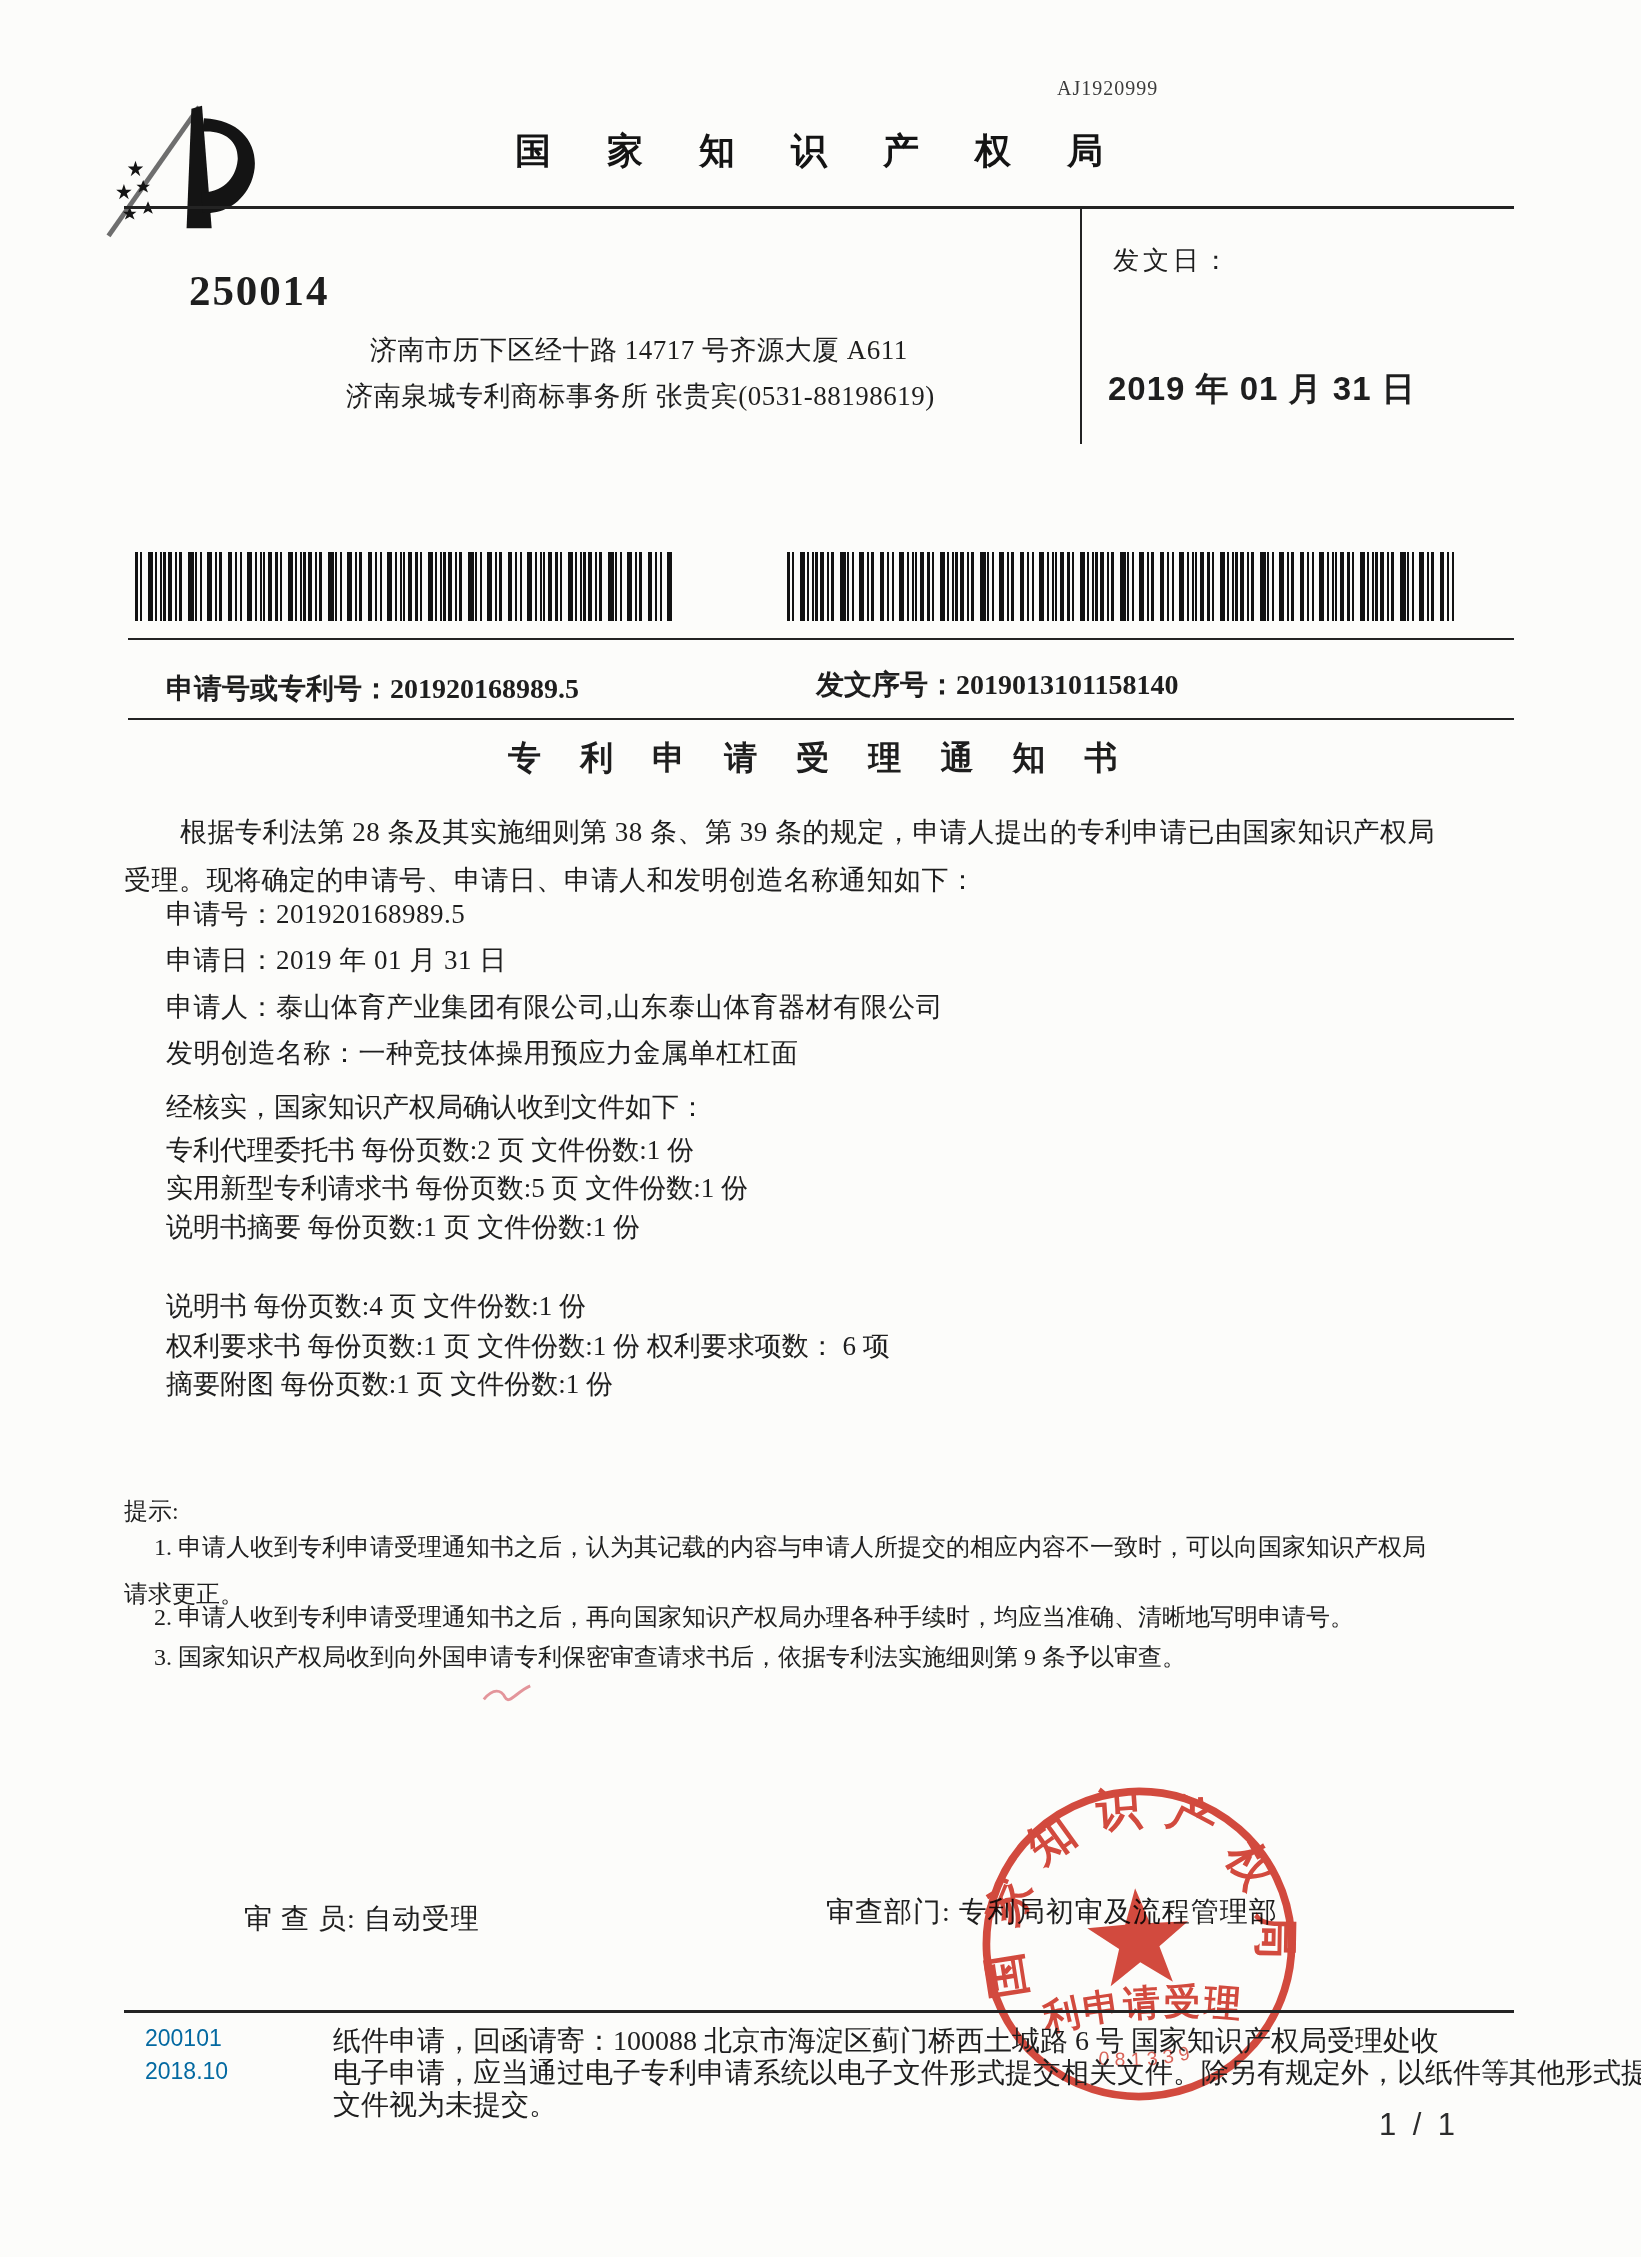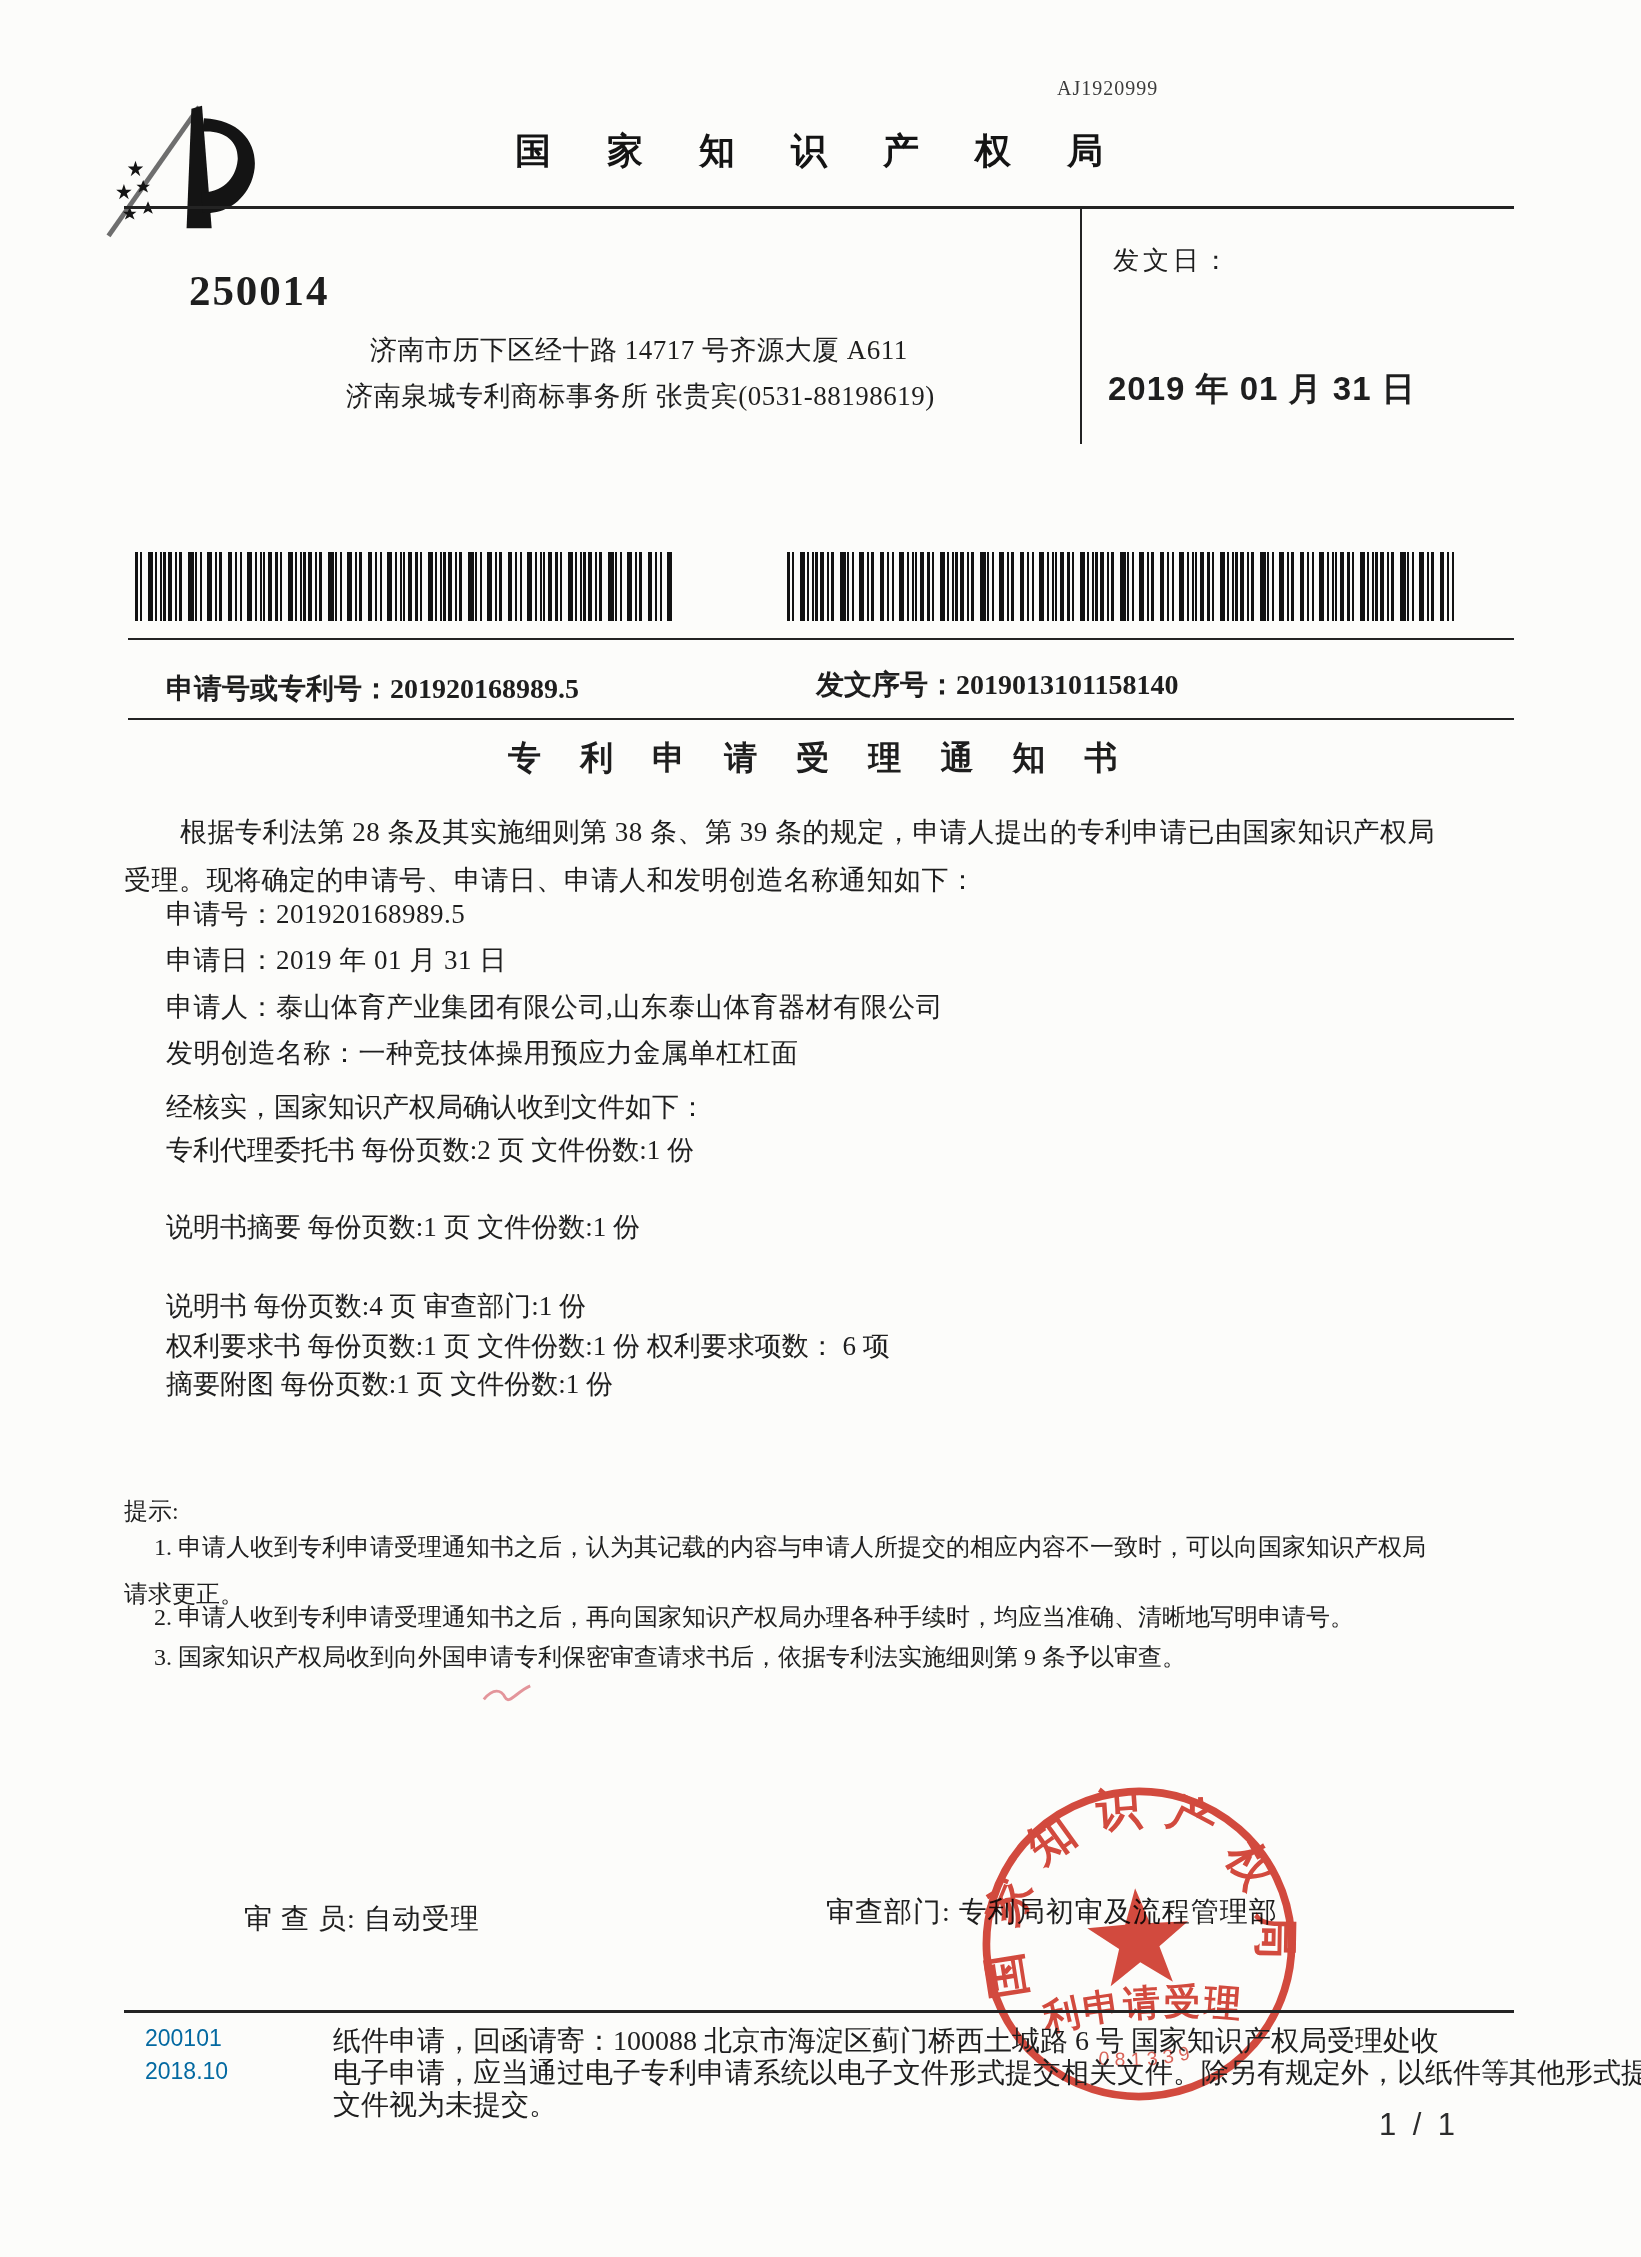--- a/index.html
+++ b/index.html
@@ -129,22 +129,23 @@
   <div class="abs body-line intro1">根据专利法第 28 条及其实施细则第 38 条、第 39 条的规定，申请人提出的专利申请已由国家知识产权局</div>
   <div class="abs body-line intro2">受理。现将确定的申请号、申请日、申请人和发明创造名称通知如下：</div>
 
   <div class="abs body-line field f0">申请号：201920168989.5</div>
   <div class="abs body-line field f1">申请日：2019 年 01 月 31 日</div>
   <div class="abs body-line field f2">申请人：泰山体育产业集团有限公司,山东泰山体育器材有限公司</div>
   <div class="abs body-line field f3">发明创造名称：一种竞技体操用预应力金属单杠杠面</div>
 
   <div class="abs recv rh">经核实，国家知识产权局确认收到文件如下：</div>
   <div class="abs recv r0">专利代理委托书 每份页数:2 页 文件份数:1 份</div>
+  <div class="abs recv r1">实用新型专利请求书 每份页数:5 页 文件份数:1 份</div>
   <div class="abs recv r2">说明书摘要 每份页数:1 页 文件份数:1 份</div>
-  <div class="abs recv r4">说明书 每份页数:4 页 审查部门:1 份</div>
+  <div class="abs recv r4">说明书 每份页数:4 页 文件份数:1 份</div>
   <div class="abs recv r5">权利要求书 每份页数:1 页 文件份数:1 份 权利要求项数： 6 项</div>
   <div class="abs recv r6">摘要附图 每份页数:1 页 文件份数:1 份</div>
 
   <div class="abs tips tips-h">提示:</div>
   <div class="abs tips t1a">1. 申请人收到专利申请受理通知书之后，认为其记载的内容与申请人所提交的相应内容不一致时，可以向国家知识产权局</div>
   <div class="abs tips t1b">请求更正。</div>
   <div class="abs tips t2">2. 申请人收到专利申请受理通知书之后，再向国家知识产权局办理各种手续时，均应当准确、清晰地写明申请号。</div>
   <div class="abs tips t3">3. 国家知识产权局收到向外国申请专利保密审查请求书后，依据专利法实施细则第 9 条予以审查。</div>
 
   <svg class="redmark" viewBox="0 0 60 36">

